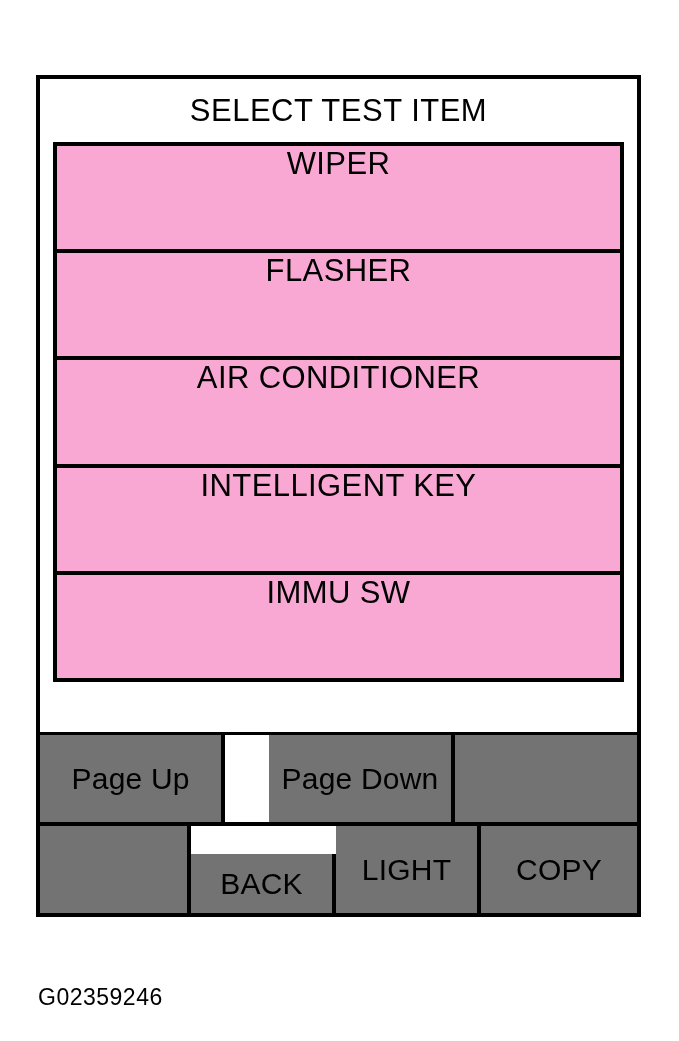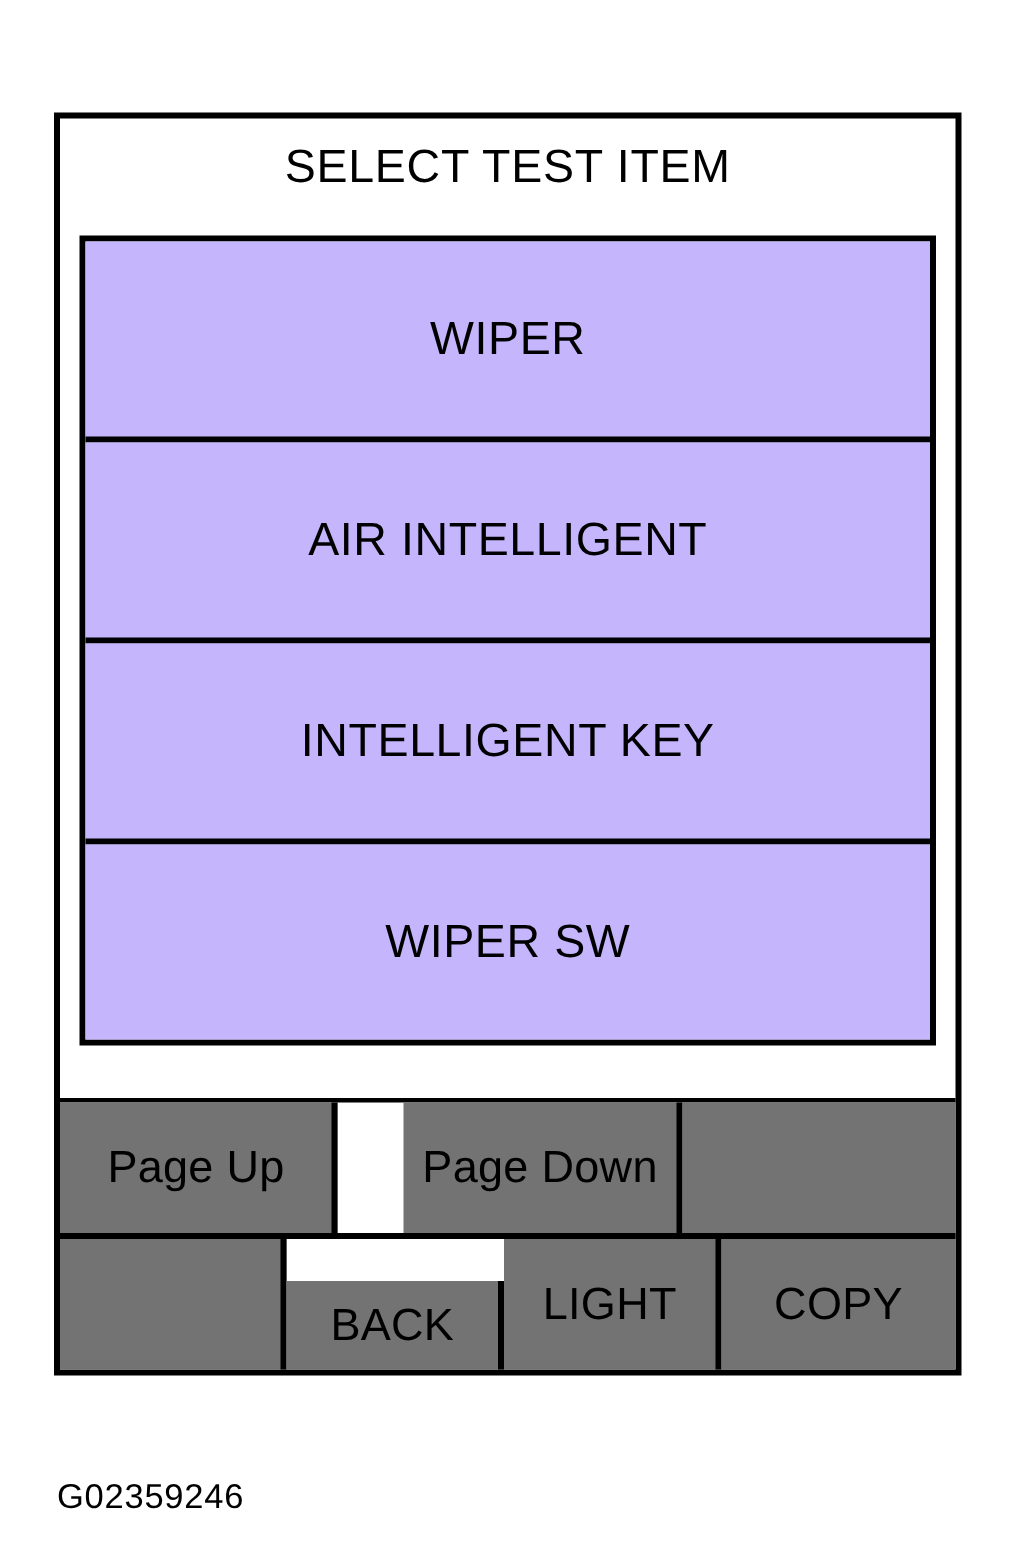--- a/index.html
+++ b/index.html
@@ -22,21 +22,20 @@
     position: absolute;
     left: 36px;
     top: 75px;
     width: 605px;
     height: 842px;
     box-sizing: border-box;
     border: 4px solid #000000;
     background: #ffffff;
     display: flex;
     flex-direction: column;
-    gap: 15px;
   }
 
   
   #screen-title {
     height: 63px;
     line-height: 63px;
     text-align: center;
     font-size: 31px;
     letter-spacing: 0.5px;
     white-space: nowrap;
@@ -50,23 +49,22 @@
     background: #ffffff;
     height: 540px;
     display: flex;
     flex-direction: column;
   }
   .test-item {
     box-sizing: border-box;
     flex: 1 1 0;
     border-bottom: 4px solid #000000;
     display: flex;
-    align-items: center;
     justify-content: center;
-    background: #c4b5fd;
+    background: #f9a8d4;
   }
   .test-item:last-child {
     border-bottom: none;
   }
   .test-item-label {
     font-size: 31px;
     letter-spacing: 0.4px;
     white-space: nowrap;
   }
 
@@ -132,31 +130,34 @@
 <div id="device-screen">
 
   <div id="screen-title">SELECT TEST ITEM</div>
 
   <div id="test-item-list">
 
     <div class="test-item">
       <span class="test-item-label">WIPER</span>
     </div>
 
-
-    <div class="test-item">
-      <span class="test-item-label">AIR INTELLIGENT</span>
+    <div class="test-item">
+      <span class="test-item-label">FLASHER</span>
+    </div>
+
+    <div class="test-item">
+      <span class="test-item-label">AIR CONDITIONER</span>
     </div>
 
     <div class="test-item">
       <span class="test-item-label">INTELLIGENT KEY</span>
     </div>
 
     <div class="test-item">
-      <span class="test-item-label">WIPER SW</span>
+      <span class="test-item-label">IMMU SW</span>
     </div>
 
 
   </div>
 
   <div id="list-spacer"></div>
 
   <div id="softkey-area">
 
     <div class="softkey-row" id="softkey-row-top">

